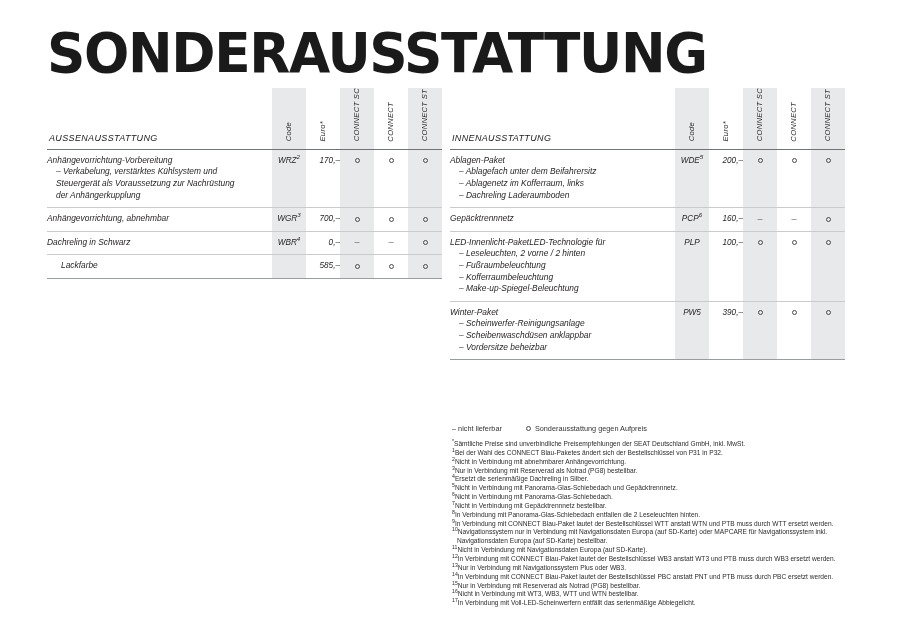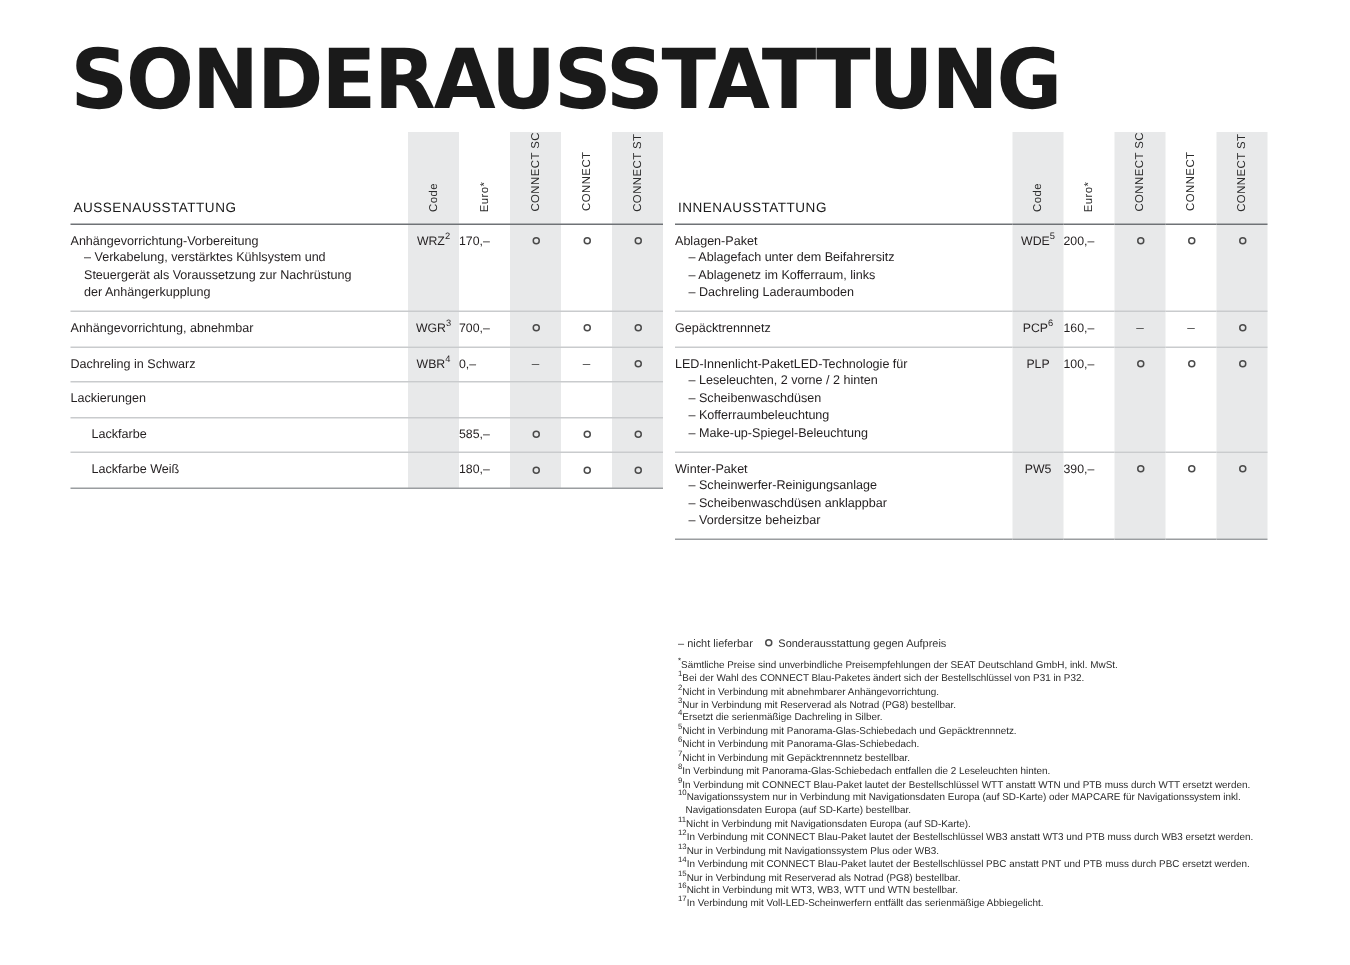--- a/index.html
+++ b/index.html
@@ -35,21 +35,21 @@
 
   
   .tables {
     position: absolute;
     left: 47px;
     top: 88px;
     width: 806px;
     display: flex;
     gap: 0px;
   }
-  .tbl-wrap { width: 403px; }
+  .tbl-wrap { width: 403px; font-style: italic; }
   table.spec {
     width: 395px;
     border-collapse: collapse;
     font-size: 8.4px;
     line-height: 11.6px;
   }
   table.spec col.c-name  { width: 225px; }
   table.spec col.c-code  { width: 34px; }
   table.spec col.c-euro  { width: 34px; }
   table.spec col.c-cs    { width: 34px; }
@@ -88,21 +88,21 @@
     border-bottom: 0.8px solid #c9cbcd;
     color: #231f20;
   }
   table.spec tbody tr:last-child td { border-bottom: 0.8px solid #9a9da0; }
 
   td.name { text-align: left; padding-left: 2px; padding-right: 6px; }
   td.code, td.euro, td.mark {
     text-align: center;
     font-size: 8.2px;
   }
-  td.euro { text-align: left; padding-right: 6px; }
+  td.euro { text-align: right; padding-right: 6px; }
   .shade { background: #e8e9ea; }
   td.mark { color: #3a3a3a; }
 
   .sub { padding-left: 9px; display: block; }
   .sub2 { padding-left: 9px; display: block; }
   .indent { padding-left: 14px; display: block; }
   sup { font-size: 6.2px; vertical-align: super; line-height: 0; }
 
   .circ {
     display: inline-block;
@@ -115,21 +115,21 @@
 
   
   .legend {
     position: absolute;
     left: 452px;
     top: 424px;
     font-size: 7.3px;
     color: #333;
     display: flex;
     align-items: center;
-    gap: 8px;
+    gap: 24px;
   }
   .legend .itm { display: flex; align-items: center; gap: 4px; }
 
   
   .footnotes {
     position: absolute;
     left: 452px;
     top: 440px;
     width: 440px;
     font-size: 6.6px;
@@ -188,43 +188,25 @@
             </tr>
             <tr>
               <td class="name"><span>Dachreling in Schwarz</span></td>
               <td class="code shade">WBR<sup>4</sup></td>
               <td class="euro">0,–</td>
               <td class="mark shade"><span class="dash">–</span></td>
               <td class="mark"><span class="dash">–</span></td>
               <td class="mark shade"><span class="circ"></span></td>
             </tr>
             <tr>
-              <td class="name"><span>Lackierungen</span></td>
-              <td class="code shade"></td>
-              <td class="euro"></td>
-              <td class="mark shade"></td>
-              <td class="mark"></td>
-              <td class="mark shade"></td>
-            </tr>
-            <tr>
               <td class="name">
                 <span class="indent">Lackfarbe</span>
               </td>
               <td class="code shade"></td>
               <td class="euro">585,–</td>
-              <td class="mark shade"><span class="circ"></span></td>
-              <td class="mark"><span class="circ"></span></td>
-              <td class="mark shade"><span class="circ"></span></td>
-            </tr>
-            <tr>
-              <td class="name">
-                <span class="indent">Lackfarbe Weiß</span>
-              </td>
-              <td class="code shade"></td>
-              <td class="euro">180,–</td>
               <td class="mark shade"><span class="circ"></span></td>
               <td class="mark"><span class="circ"></span></td>
               <td class="mark shade"><span class="circ"></span></td>
             </tr>
           </tbody>
       </table>
     </div>
 
     <div class="tbl-wrap">
       <table class="spec">
@@ -257,21 +239,21 @@
             </tr>
             <tr>
               <td class="name"><span>Gepäcktrennnetz</span></td>
               <td class="code shade">PCP<sup>6</sup></td>
               <td class="euro">160,–</td>
               <td class="mark shade"><span class="dash">–</span></td>
               <td class="mark"><span class="dash">–</span></td>
               <td class="mark shade"><span class="circ"></span></td>
             </tr>
             <tr>
-              <td class="name"><span>LED-Innenlicht-Paket</span><span class="">LED-Technologie für</span><span class="sub">– Leseleuchten, 2 vorne / 2 hinten</span><span class="sub">– Scheibenwaschdüsen</span><span class="sub">– Kofferraumbeleuchtung</span><span class="sub">– Make-up-Spiegel-Beleuchtung</span></td>
+              <td class="name"><span>LED-Innenlicht-Paket</span><span class="">LED-Technologie für</span><span class="sub">– Leseleuchten, 2 vorne / 2 hinten</span><span class="sub">– Fußraumbeleuchtung</span><span class="sub">– Kofferraumbeleuchtung</span><span class="sub">– Make-up-Spiegel-Beleuchtung</span></td>
               <td class="code shade">PLP</td>
               <td class="euro">100,–</td>
               <td class="mark shade"><span class="circ"></span></td>
               <td class="mark"><span class="circ"></span></td>
               <td class="mark shade"><span class="circ"></span></td>
             </tr>
             <tr>
               <td class="name"><span>Winter-Paket</span><span class="sub">– Scheinwerfer-Reinigungsanlage</span><span class="sub">– Scheibenwaschdüsen anklappbar</span><span class="sub">– Vordersitze beheizbar</span></td>
               <td class="code shade">PW5</td>
               <td class="euro">390,–</td>

